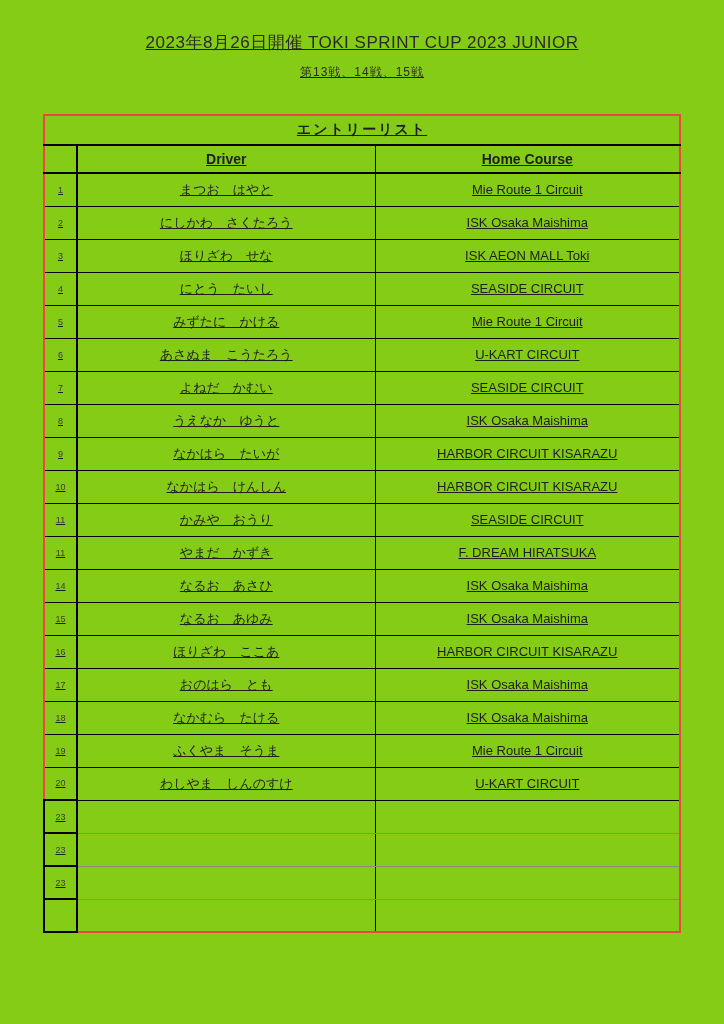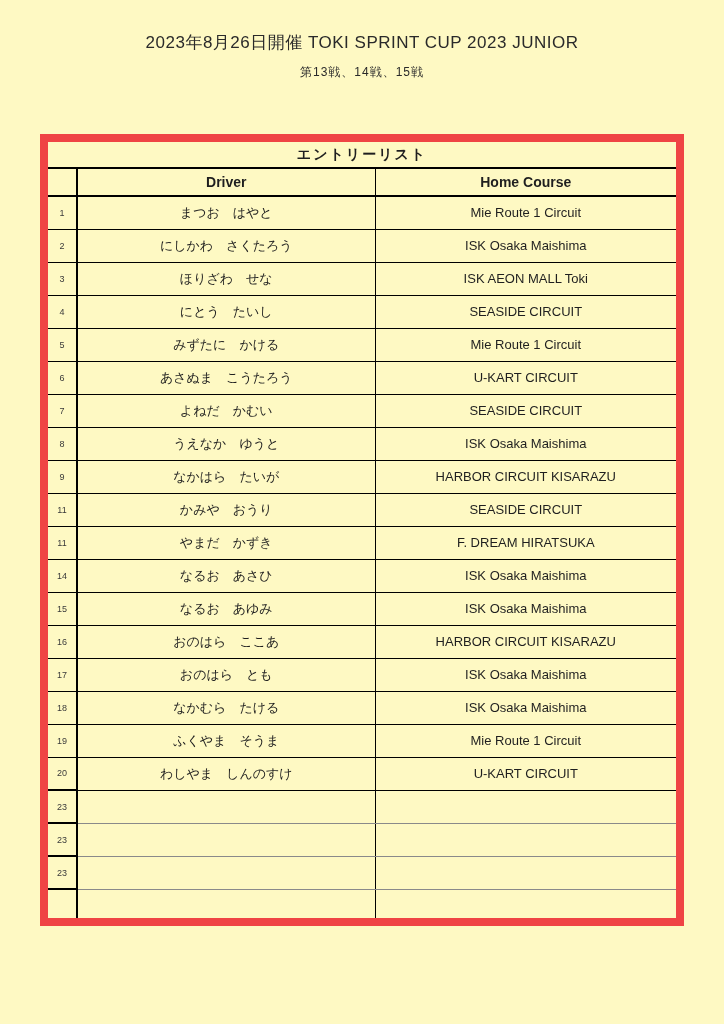--- a/index.html
+++ b/index.html
@@ -11,21 +11,22 @@
   body {
     width: 724px;
     height: 1024px;
     font-family: "Liberation Sans", "DejaVu Sans", sans-serif;
     color: #1f1f1f;
     overflow: hidden;
   }
   .page {
     width: 724px;
     height: 1024px;
-    background: #fef9c3;
+    background: #84cc16;
+    text-decoration: underline;
   }
   .header {
     padding-top: 30px;
     text-align: center;
   }
   .title {
     font-size: 17px;
     font-weight: normal;
     color: #2a2a2a;
     letter-spacing: 0.5px;
@@ -34,23 +35,23 @@
   .subtitle {
     font-size: 12px;
     font-weight: normal;
     color: #2a2a2a;
     letter-spacing: 1px;
     line-height: 28px;
     margin-top: 2px;
   }
   table.entry-list {
     width: 636px;
-    margin: 48px auto 0 auto;
+    margin: 28px auto 0 auto;
     border-collapse: collapse;
-    border: 8px solid #ef4444;
+    border: 2px solid #ef4444;
     table-layout: fixed;
   }
   col.c-no { width: 33px; }
   col.c-driver { width: 298px; }
   col.c-course { width: 305px; }
   th, td {
     border: 1px solid #000000;
     padding: 0 4px;
     text-align: center;
     vertical-align: middle;
@@ -159,20 +160,25 @@
     <td class="no">8</td>
     <td class="driver">うえなか　ゆうと</td>
     <td class="course">ISK Osaka Maishima</td>
   </tr>
         <tr>
     <td class="no">9</td>
     <td class="driver">なかはら　たいが</td>
     <td class="course">HARBOR CIRCUIT KISARAZU</td>
   </tr>
         <tr>
+    <td class="no">10</td>
+    <td class="driver">なかはら　けんしん</td>
+    <td class="course">HARBOR CIRCUIT KISARAZU</td>
+  </tr>
+        <tr>
     <td class="no">11</td>
     <td class="driver">かみや　おうり</td>
     <td class="course">SEASIDE CIRCUIT</td>
   </tr>
         <tr>
     <td class="no">11</td>
     <td class="driver">やまだ　かずき</td>
     <td class="course">F. DREAM HIRATSUKA</td>
   </tr>
         <tr>
@@ -180,21 +186,21 @@
     <td class="driver">なるお　あさひ</td>
     <td class="course">ISK Osaka Maishima</td>
   </tr>
         <tr>
     <td class="no">15</td>
     <td class="driver">なるお　あゆみ</td>
     <td class="course">ISK Osaka Maishima</td>
   </tr>
         <tr>
     <td class="no">16</td>
-    <td class="driver">おのはら　ここあ</td>
+    <td class="driver">ほりざわ　ここあ</td>
     <td class="course">HARBOR CIRCUIT KISARAZU</td>
   </tr>
         <tr>
     <td class="no">17</td>
     <td class="driver">おのはら　とも</td>
     <td class="course">ISK Osaka Maishima</td>
   </tr>
         <tr>
     <td class="no">18</td>
     <td class="driver">なかむら　たける</td>

